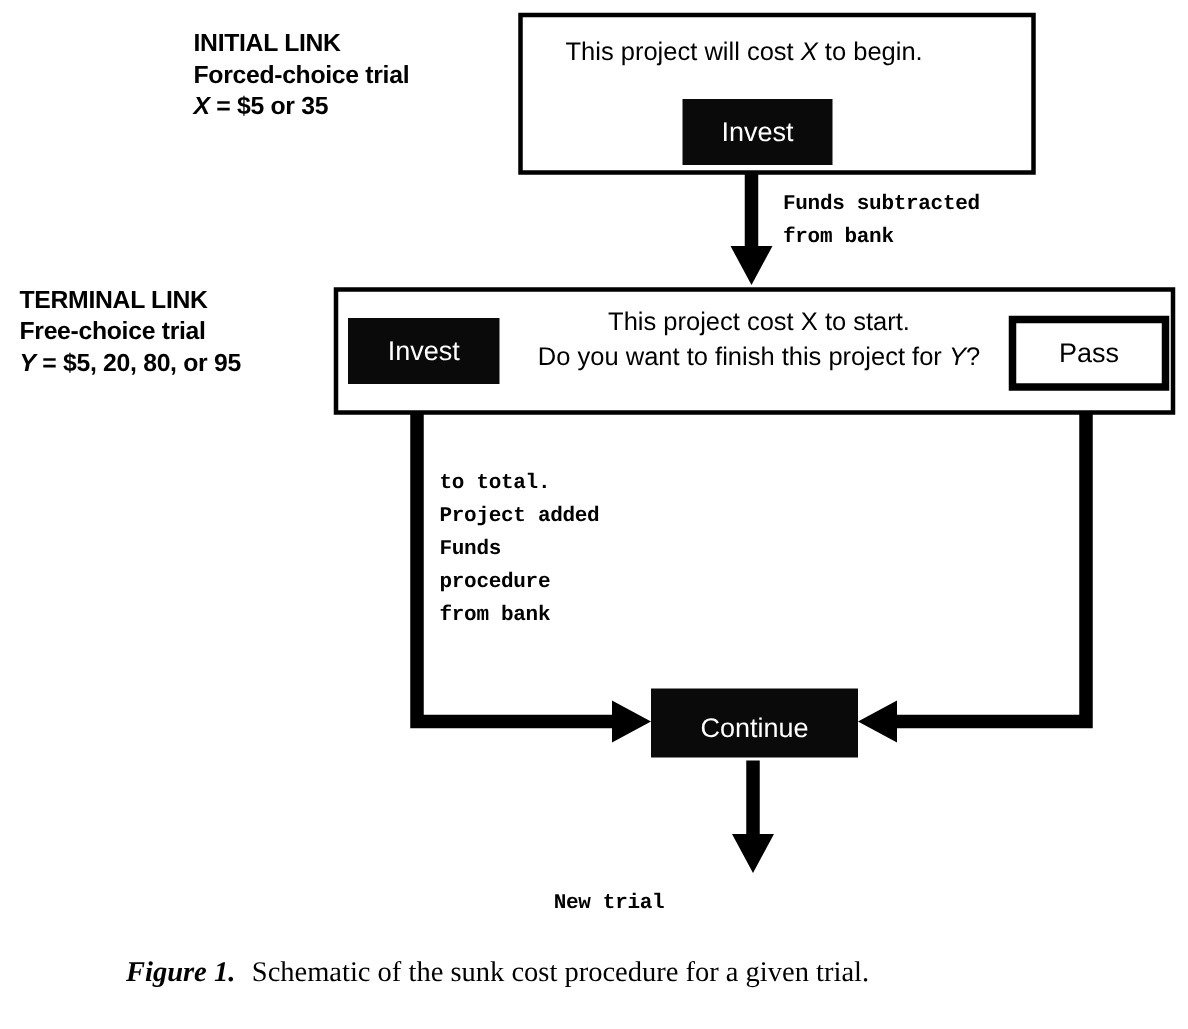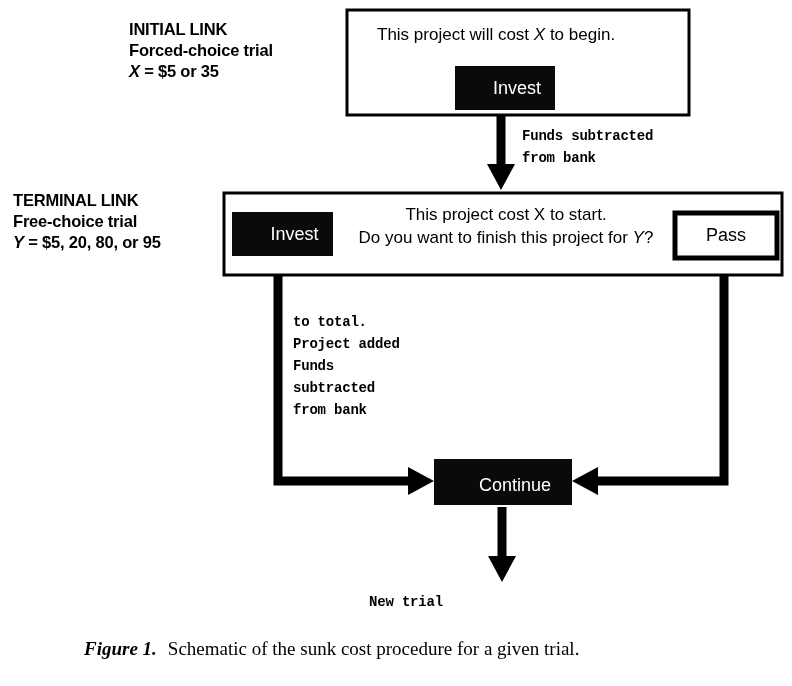--- a/index.html
+++ b/index.html
@@ -63,21 +63,20 @@
     position: absolute;
     font-family: "Liberation Sans", sans-serif;
     font-size: 18px;
     white-space: nowrap;
     display: flex;
     align-items: center;
     justify-content: center;
   }
   .btn-label.dark {
     color: #ffffff;
-    margin-left: 12px;
   }
   .btn-label.light {
     color: #000000;
   }
   .caption {
     position: absolute;
     left: 74px;
     top: 638px;
     width: 660px;
     font-family: Liberation Serif, serif;
@@ -158,21 +157,21 @@
     </div>
 
   <div class="btn-label light" style="left:665px; top:213px; width:102px; height:45px;">
       <span>Pass</span>
     </div>
 
   <div class="flow-label" style="left:283px; top:311px;">
     <div>to total.</div>
     <div>Project added</div>
     <div>Funds</div>
-    <div>subtracted</div>
+    <div>procedure</div>
     <div>from bank</div>
   </div>
 
   <div class="btn-label dark" style="left:424px; top:459px; width:138px; height:52px;">
       <span>Continue</span>
     </div>
 
   <div class="flow-label" style="left:0px; top:591px; width:792px; text-align:center;"><span>New trial</span></div>
 
   <div class="caption"><span class="cap-title">Figure 1.</span><span class="cap-body">Schematic of the sunk cost procedure for a given trial.</span></div>

